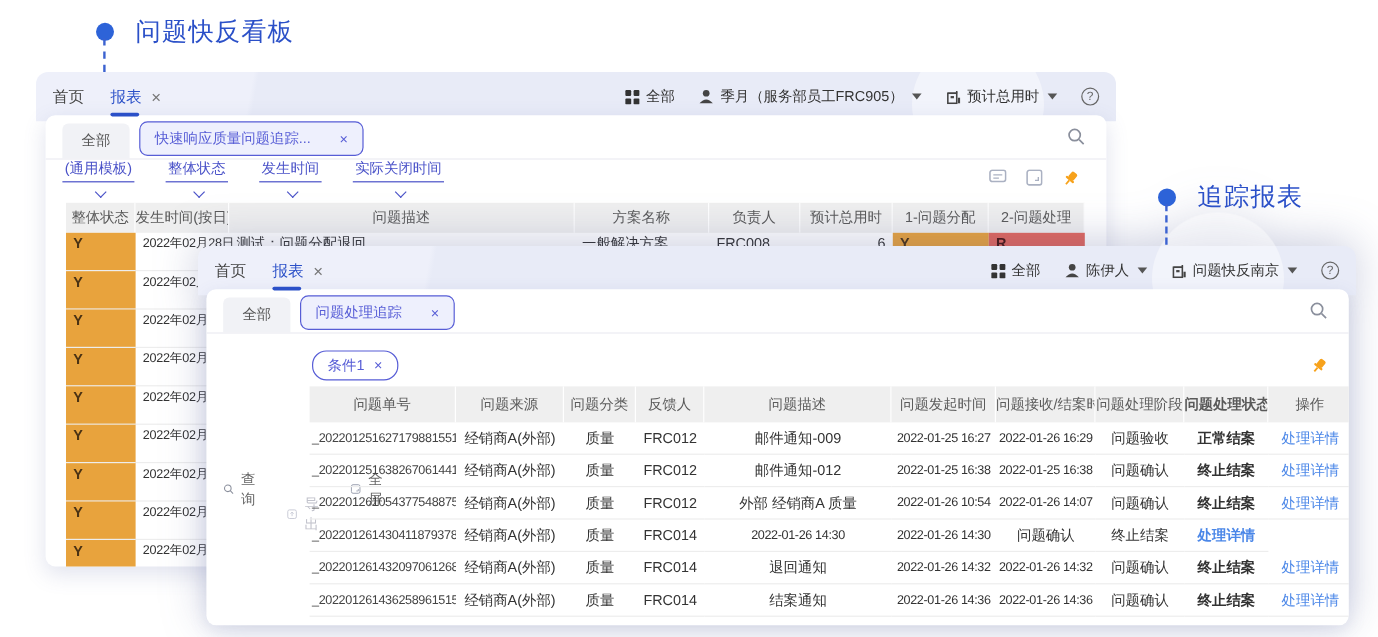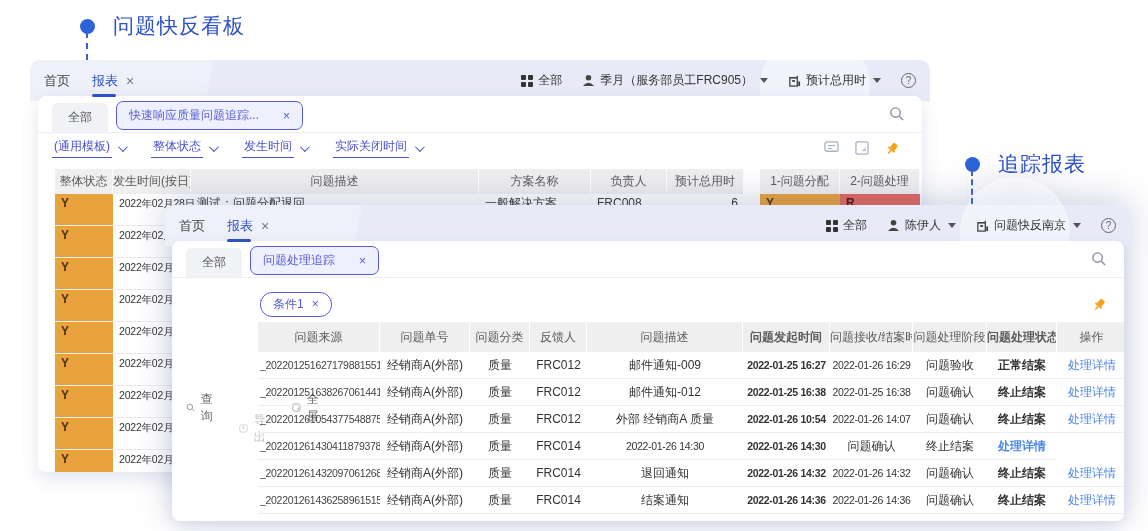--- a/index.html
+++ b/index.html
@@ -36,40 +36,40 @@
   .tab-active { background:#eef0fd; color:#575dd6; font-size:12px; padding:5px 12px; border:1px solid #575dd6;
     border-radius:7px; margin-bottom:2px; cursor:pointer; display:flex; gap:24px; align-items:center; }
   .tab-active .x { font-size:12px; cursor:pointer; }
   .tabsrow .searchpos { position:absolute; right:18px; top:10px; cursor:pointer; }
   .hr { height:1px; background:#ececf2; }
 
   
   #backwin { position:absolute; left:30px; top:60px; width:900px; height:412px; z-index:1; }
   #backcard { left:8px; right:8px; top:36px; bottom:0; box-shadow:0 6px 18px rgba(90,100,160,.18); }
   .filterrow { height:30px; display:flex; align-items:center; gap:26px; padding:0 14px; position:relative; }
-  .filter { display:flex; align-items:center; gap:6px; cursor:pointer; }
+  .filter { display:flex; align-items:center; gap:6px; cursor:pointer;flex-direction:column; }
   .filter .ftxt { font-size:12px; color:#4a52c8; border-bottom:1px solid #4a52c8; padding:0 2px 2px; }
   .chev { width:7px; height:7px; border-right:1.6px solid #4a52c8; border-bottom:1.6px solid #4a52c8;
     transform:rotate(45deg) translateY(-2px); }
   .toolicons { position:absolute; right:22px; display:flex; gap:16px; align-items:center; }
   .toolicons svg { cursor:pointer; }
 
   .btable { margin:6px 0 0 17px; font-size:12px; }
   .bt-cols { display:flex; }
   .bt-head > div { background:#efefef; color:#5a5a5a; height:25px; line-height:25px; text-align:center;
     border-right:1px solid #fff; white-space:nowrap; overflow:hidden; }
   .bt-row > div { height:32px; border-bottom:1px solid #ededed; padding:2px 6px; font-size:12px; line-height:14px;
     white-space:nowrap; }
   .bt-cols > div:nth-of-type(1){ width:58px; }
   .bt-cols > div:nth-of-type(2){ width:78px; }
   .bt-cols > div:nth-of-type(3){ width:288px; }
   .bt-cols > div:nth-of-type(4){ width:112px; }
   .bt-cols > div:nth-of-type(5){ width:76px; }
   .bt-cols > div:nth-of-type(6){ width:77px; }
-  .bt-cols > div:nth-of-type(7){ width:80px;margin-left:16px; }
+  .bt-cols > div:nth-of-type(7){ width:80px; }
   .bt-cols > div:nth-of-type(8){ width:80px; }
   .cell-orange { background:#e8a33d; color:#4a3214; font-weight:bold; font-size:11px; }
   .cell-red { background:#e2685e; color:#4a1511; font-weight:bold; font-size:11px; }
   .bt-row .date { font-size:10.5px; letter-spacing:-0.2px; }
   .bt-row .num { text-align:right; }
   .bt-row .rest { flex:1; }
 
   
   #frontwin { position:absolute; left:165px; top:205px; width:965px; height:316px; z-index:10;
     filter:drop-shadow(0 -4px 18px rgba(70,80,140,.28)); }
@@ -87,21 +87,21 @@
   .ft-cols { display:flex; }
   .ft-head > div { background:#efefef; color:#5a5a5a; font-size:12px; height:30px; line-height:30px; text-align:center;
     border-right:1px solid #fff; white-space:nowrap; overflow:hidden; }
   .ft-row > div { height:27px; line-height:26px; border-bottom:1px solid #ededed; font-size:12px; text-align:center;
     white-space:nowrap; overflow:hidden; }
   .ft-cols > div:nth-of-type(1){ width:122px; }
   .ft-cols > div:nth-of-type(2){ width:90px; }
   .ft-cols > div:nth-of-type(3){ width:60px; }
   .ft-cols > div:nth-of-type(4){ width:57px; }
   .ft-cols > div:nth-of-type(5){ width:156px; }
-  .ft-cols > div:nth-of-type(6){ width:87px;font-weight:bold; }
+  .ft-cols > div:nth-of-type(6){ width:87px; }
   .ft-cols > div:nth-of-type(7){ width:83px; }
   .ft-cols > div:nth-of-type(8){ width:74px; }
   .ft-cols > div:nth-of-type(9){ width:70px;font-weight:bold; }
   .ft-cols > div:nth-of-type(10){ width:70px; }
   .ft-row .idcell { font-size:10.5px; letter-spacing:-0.3px; text-align:left; padding-left:2px; color:#444; }
   .ft-row .timecell { font-size:10.5px; letter-spacing:-0.3px; }
   .ft-row .link { color:#4b87e8; cursor:pointer; }
 </style>
 </head>
 <body>
@@ -382,22 +382,22 @@
                 <rect x="5" y="2" width="6" height="7" rx="1.5" fill="#f7a21b"></rect>
                 <rect x="3.5" y="8.5" width="9" height="2" rx="1" fill="#f7a21b"></rect>
                 <line x1="8" y1="10.5" x2="8" y2="15" stroke="#f7a21b" stroke-width="1.6"></line>
               </g>
             </svg>
         </div>
 
         <div class="ftable">
           <div class="ft-cols ft-head">
 
-          <div>问题来源</div>
-              <div>问题单号</div>
+          <div>问题单号</div>
+              <div>问题来源</div>
               <div>问题分类</div>
               <div>反馈人</div>
               <div>问题描述</div>
               <div>问题发起时间</div>
               <div>问题接收/结案时间</div>
               <div>问题处理阶段</div>
               <div>问题处理状态</div>
               <div>操作</div>
             </div>
           <div>

